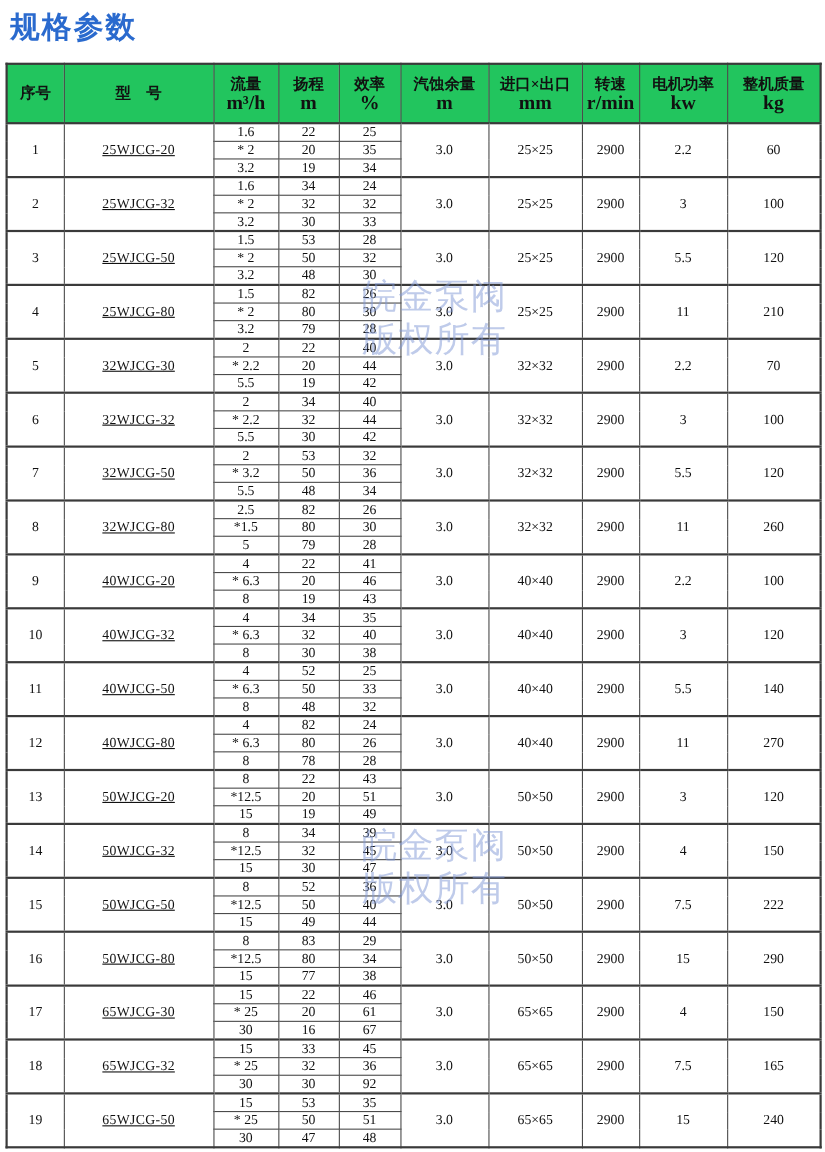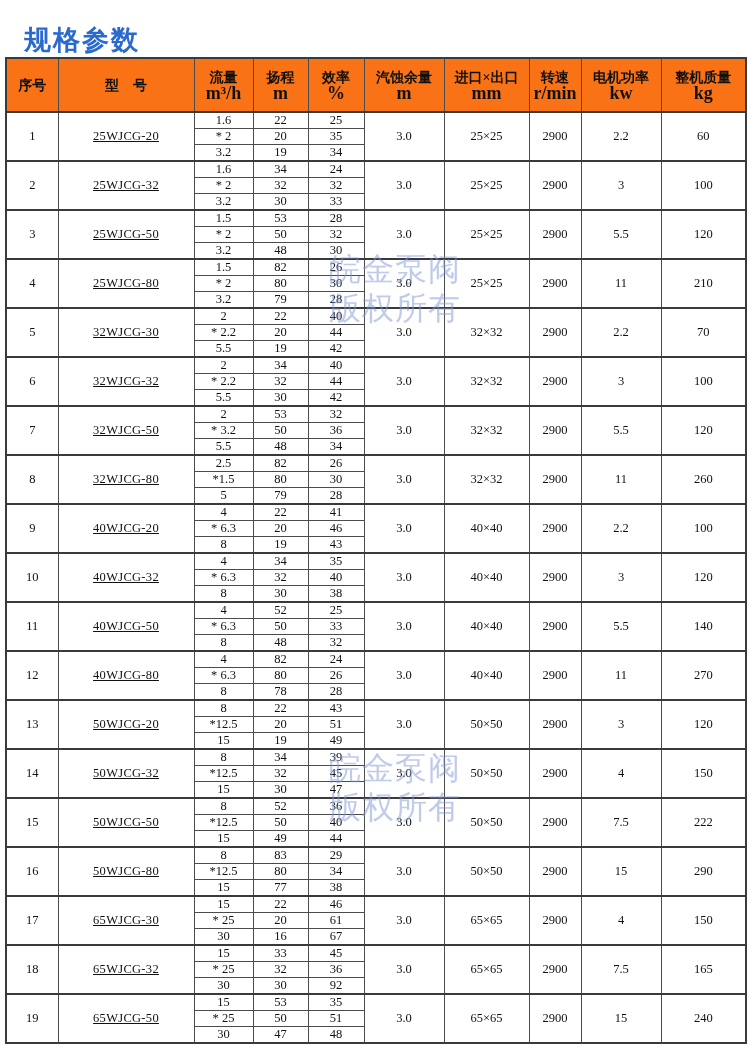--- a/index.html
+++ b/index.html
@@ -1,32 +1,32 @@
 <!DOCTYPE html>
 <html><head>
 <meta charset="utf-8">
 <style>
   html,body{margin:0;padding:0;}
   body{
     width:750px;height:1047px;position:relative;background:#ffffff;
     font-family:"Liberation Serif",serif;color:#111;overflow:hidden;
   }
   .page-title{
-    position:absolute;left:8px;top:6px;margin:16px;
+    position:absolute;left:8px;top:6px;margin:1px;
     font-family:"Liberation Sans",sans-serif;font-weight:bold;
     font-size:27px;letter-spacing:2px;color:#2a6ace;
   }
   table.spec{
     position:absolute;left:5px;top:57px;width:740px;
     border-collapse:collapse;table-layout:fixed;
     border:2px solid #3a3a3a;
   }
   .spec th,.spec td{border:1px solid #4b4b4b;}
   .spec thead th{
-    background:#f97316;vertical-align:middle;text-align:center;
+    background:#22c55e;vertical-align:middle;text-align:center;
     font-weight:bold;padding:2px 0;height:48px;
     border-bottom:2px solid #3a3a3a;
   }
   .h-name{font-size:14px;line-height:17px;}
   .h-unit{font-size:18px;line-height:15px;font-weight:bold;}
   .spec td{
     text-align:center;vertical-align:middle;padding:0;
     font-size:12.5px;line-height:15px;height:15px;
   }
   tr.group-start td{border-top:2px solid #3a3a3a;}

